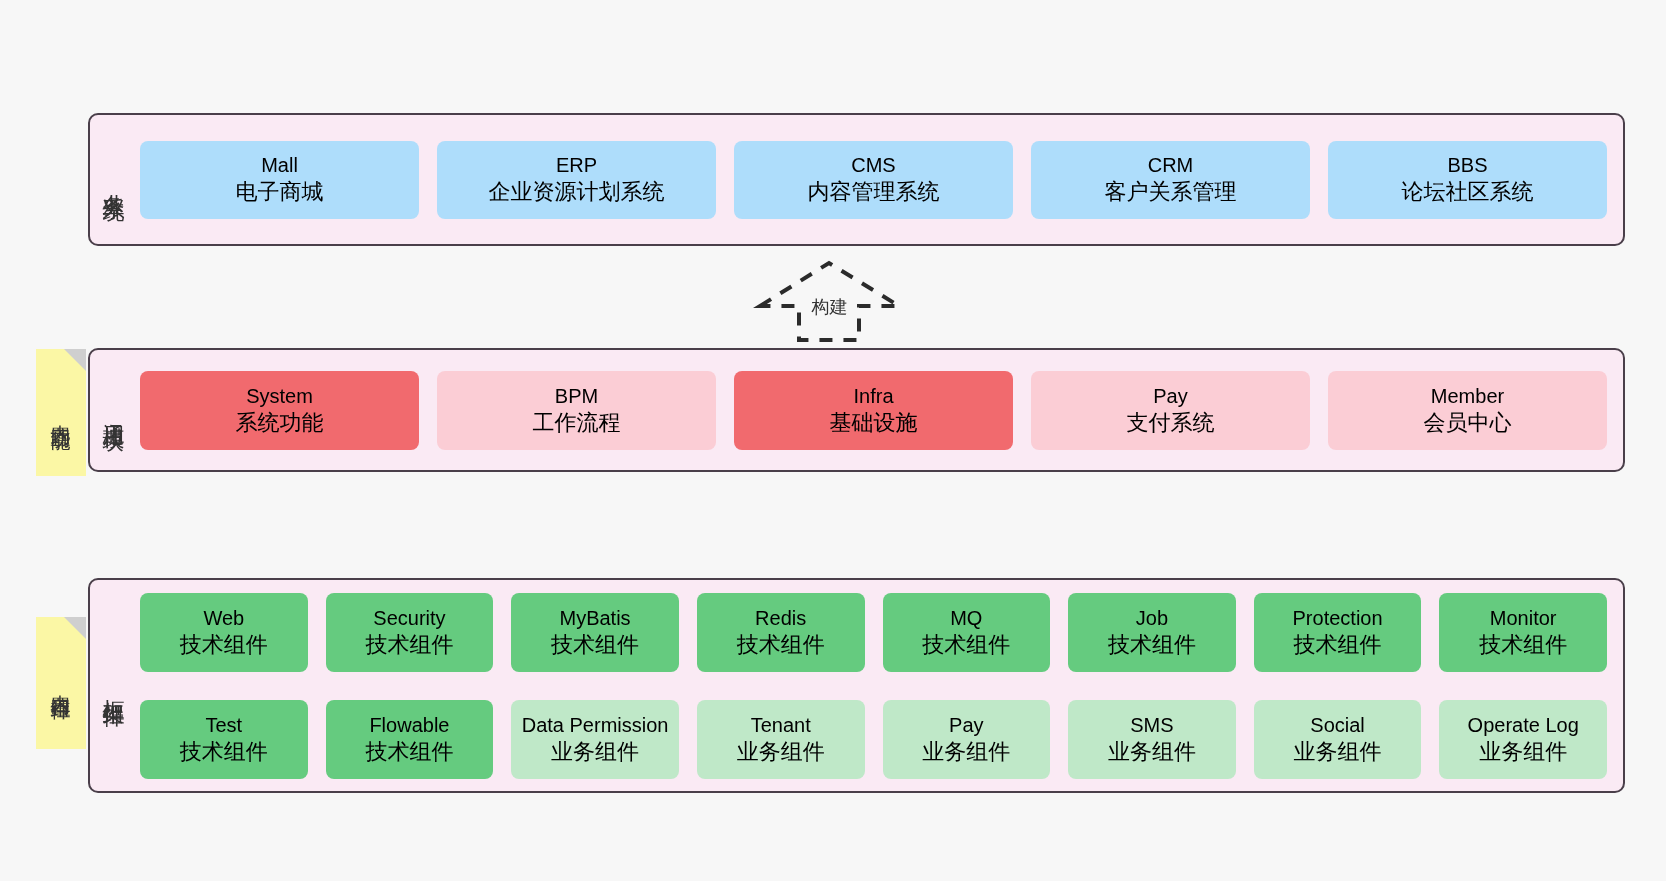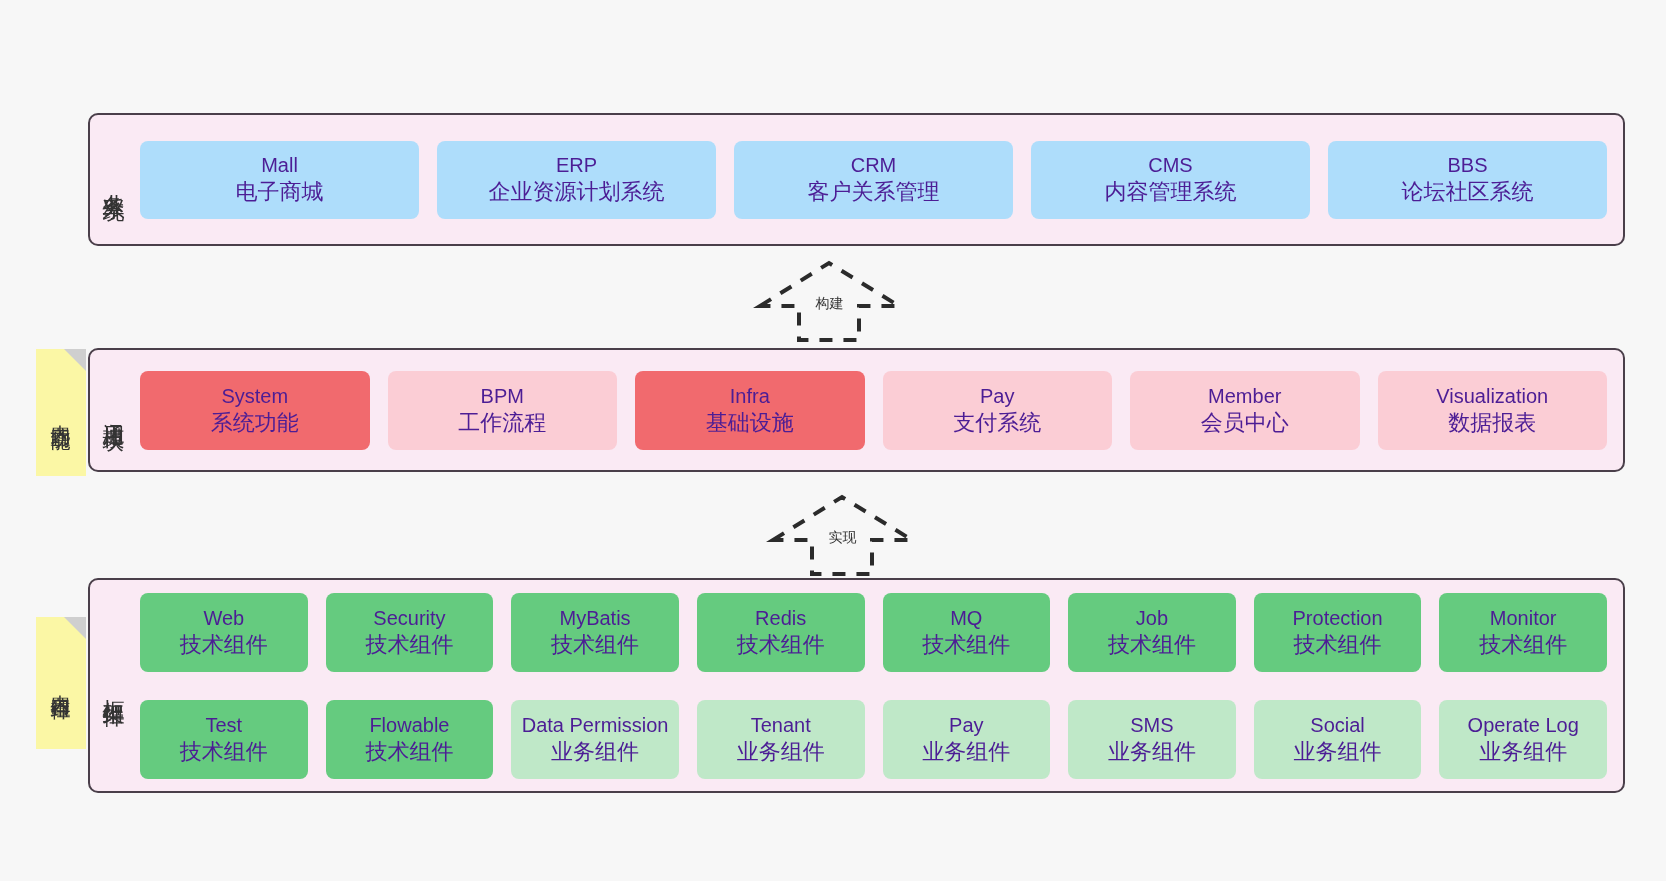--- a/index.html
+++ b/index.html
@@ -52,21 +52,21 @@
   .row > .card{flex:1 1 0;}
 
   
   .card{
     border-radius:8px;
     display:flex;
     flex-direction:column;
     align-items:center;
     justify-content:center;
     text-align:center;
-    color:#4c1d95;
+    color:#000000;
     box-sizing:border-box;
     padding:4px 6px;
     line-height:1.24;
   }
   .card .t1{font-size:20px;}
   .card .t2{font-size:22px;}
 
   .c-blue{background:#aeddfb;}
   .c-red{background:#f16a6e;}
   .c-pink{background:#fbcdd5;}
@@ -107,21 +107,21 @@
     border-top:22px solid #cfcfcf;
   }
   #note-common{left:36px;top:349px;height:127px;}
   #note-framework{left:36px;top:617px;height:132px;}
 
   
   .arrow{position:absolute;}
   .arrow svg{display:block;overflow:visible;}
   .arrow-label{
     position:absolute;
-    font-size:14px;
+    font-size:18px;
     color:#333;
     white-space:nowrap;
     left:50%;
     transform:translateX(-50%);
   }
   #arrow-build{left:757px;top:258px;width:145px;height:85px;}
   #arrow-build .arrow-label{top:37px;}
   #arrow-impl{left:770px;top:492px;width:145px;height:85px;}
   #arrow-impl .arrow-label{top:37px;}
 </style>
@@ -136,26 +136,26 @@
       <div class="row">
         <div class="card c-blue">
           <span class="t1">Mall</span>
           <span class="t2">电子商城</span>
         </div>
         <div class="card c-blue">
           <span class="t1">ERP</span>
           <span class="t2">企业资源计划系统</span>
         </div>
         <div class="card c-blue">
+          <span class="t1">CMS</span>
+          <span class="t2">内容管理系统</span>
+        </div>
+        <div class="card c-blue">
           <span class="t1">CRM</span>
           <span class="t2">客户关系管理</span>
-        </div>
-        <div class="card c-blue">
-          <span class="t1">CMS</span>
-          <span class="t2">内容管理系统</span>
         </div>
         <div class="card c-blue">
           <span class="t1">BBS</span>
           <span class="t2">论坛社区系统</span>
         </div>
       </div>
     </div>
   </div>
 
   <div class="arrow" id="arrow-build">
@@ -187,34 +187,24 @@
           <span class="t2">基础设施</span>
         </div>
         <div class="card c-pink">
           <span class="t1">Pay</span>
           <span class="t2">支付系统</span>
         </div>
         <div class="card c-pink">
           <span class="t1">Member</span>
           <span class="t2">会员中心</span>
         </div>
-        <div class="card c-pink">
-          <span class="t1">Visualization</span>
-          <span class="t2">数据报表</span>
-        </div>
       </div>
     </div>
   </div>
 
-  <div class="arrow" id="arrow-impl">
-    <svg width="145" height="85" viewBox="0 0 145 85">
-      <path d="M 3 48 L 72 5 L 142 48 L 102 48 L 102 82 L 42 82 L 42 48 Z" fill="none" stroke="#2b2b2b" stroke-width="4" stroke-dasharray="13 11" stroke-linejoin="miter"></path>
-    </svg>
-    <span class="arrow-label">实现</span>
-  </div>
 
   <div class="note" id="note-framework">
     <span class="fold"></span>
     <span>内置组件</span>
   </div>
 
   <div class="layer" id="layer-framework">
     <div class="layer-label">框架组件</div>
     <div class="layer-body">
 

